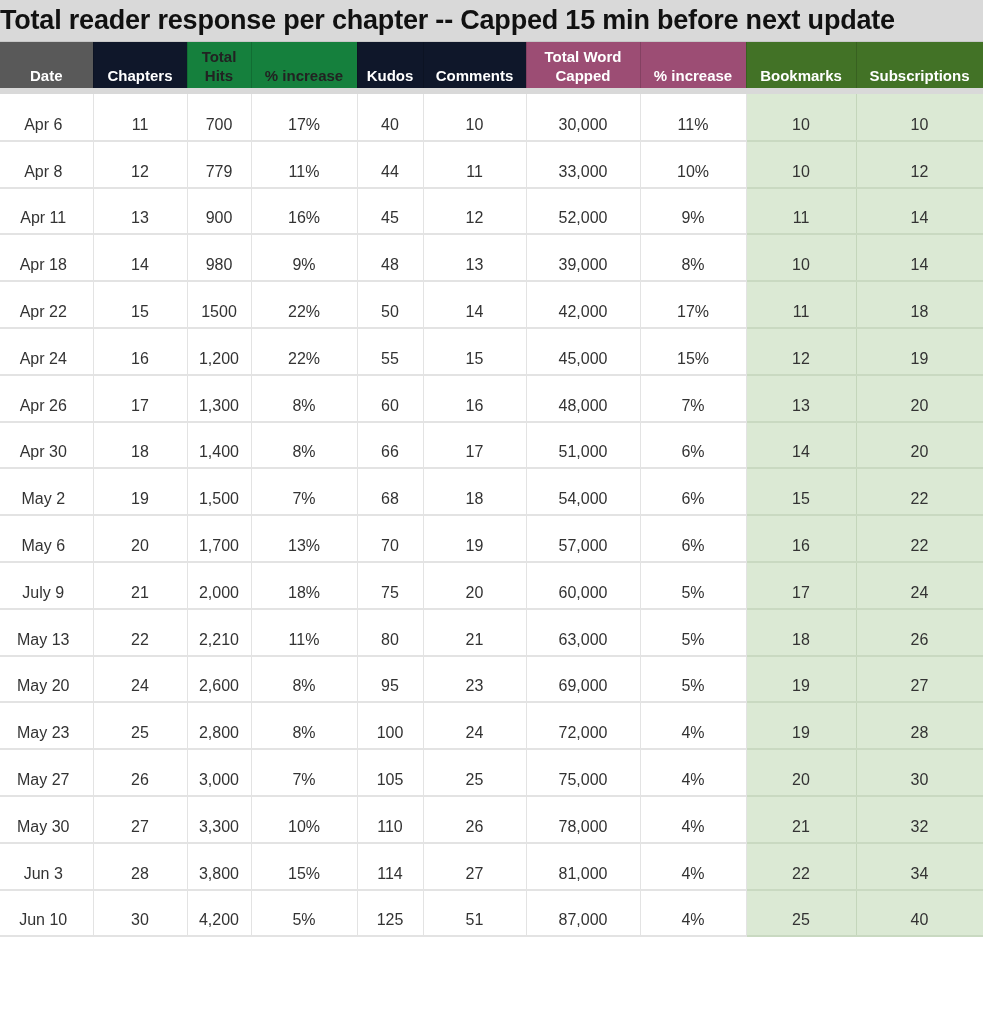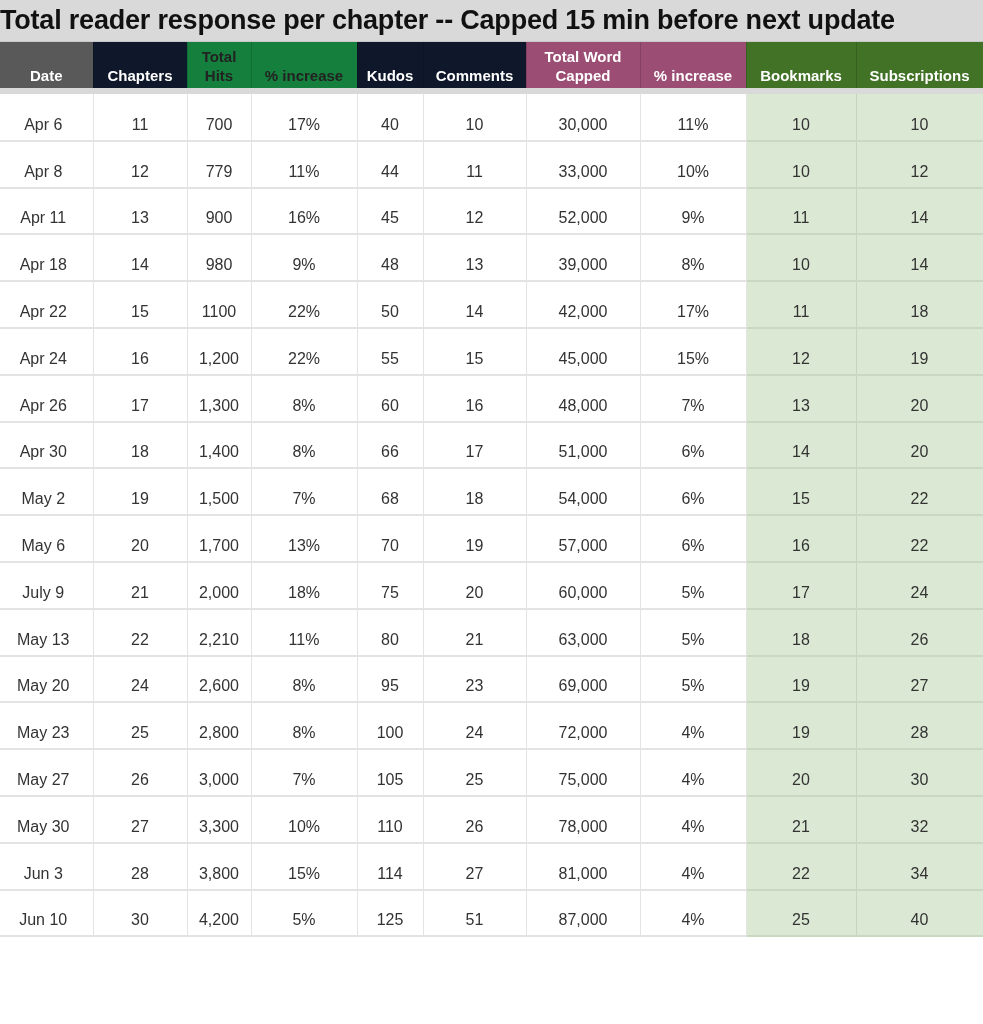--- a/index.html
+++ b/index.html
@@ -110,21 +110,21 @@
           <td>48</td>
           <td>13</td>
           <td>39,000</td>
           <td>8%</td>
           <td class="green">10</td>
           <td class="green">14</td>
         </tr>
         <tr>
           <td class="date">Apr 22</td>
           <td>15</td>
-          <td>1100</td>
+          <td>1500</td>
           <td>22%</td>
           <td>50</td>
           <td>14</td>
           <td>42,000</td>
           <td>17%</td>
           <td class="green">11</td>
           <td class="green">18</td>
         </tr>
         <tr>
           <td class="date">Apr 24</td>

